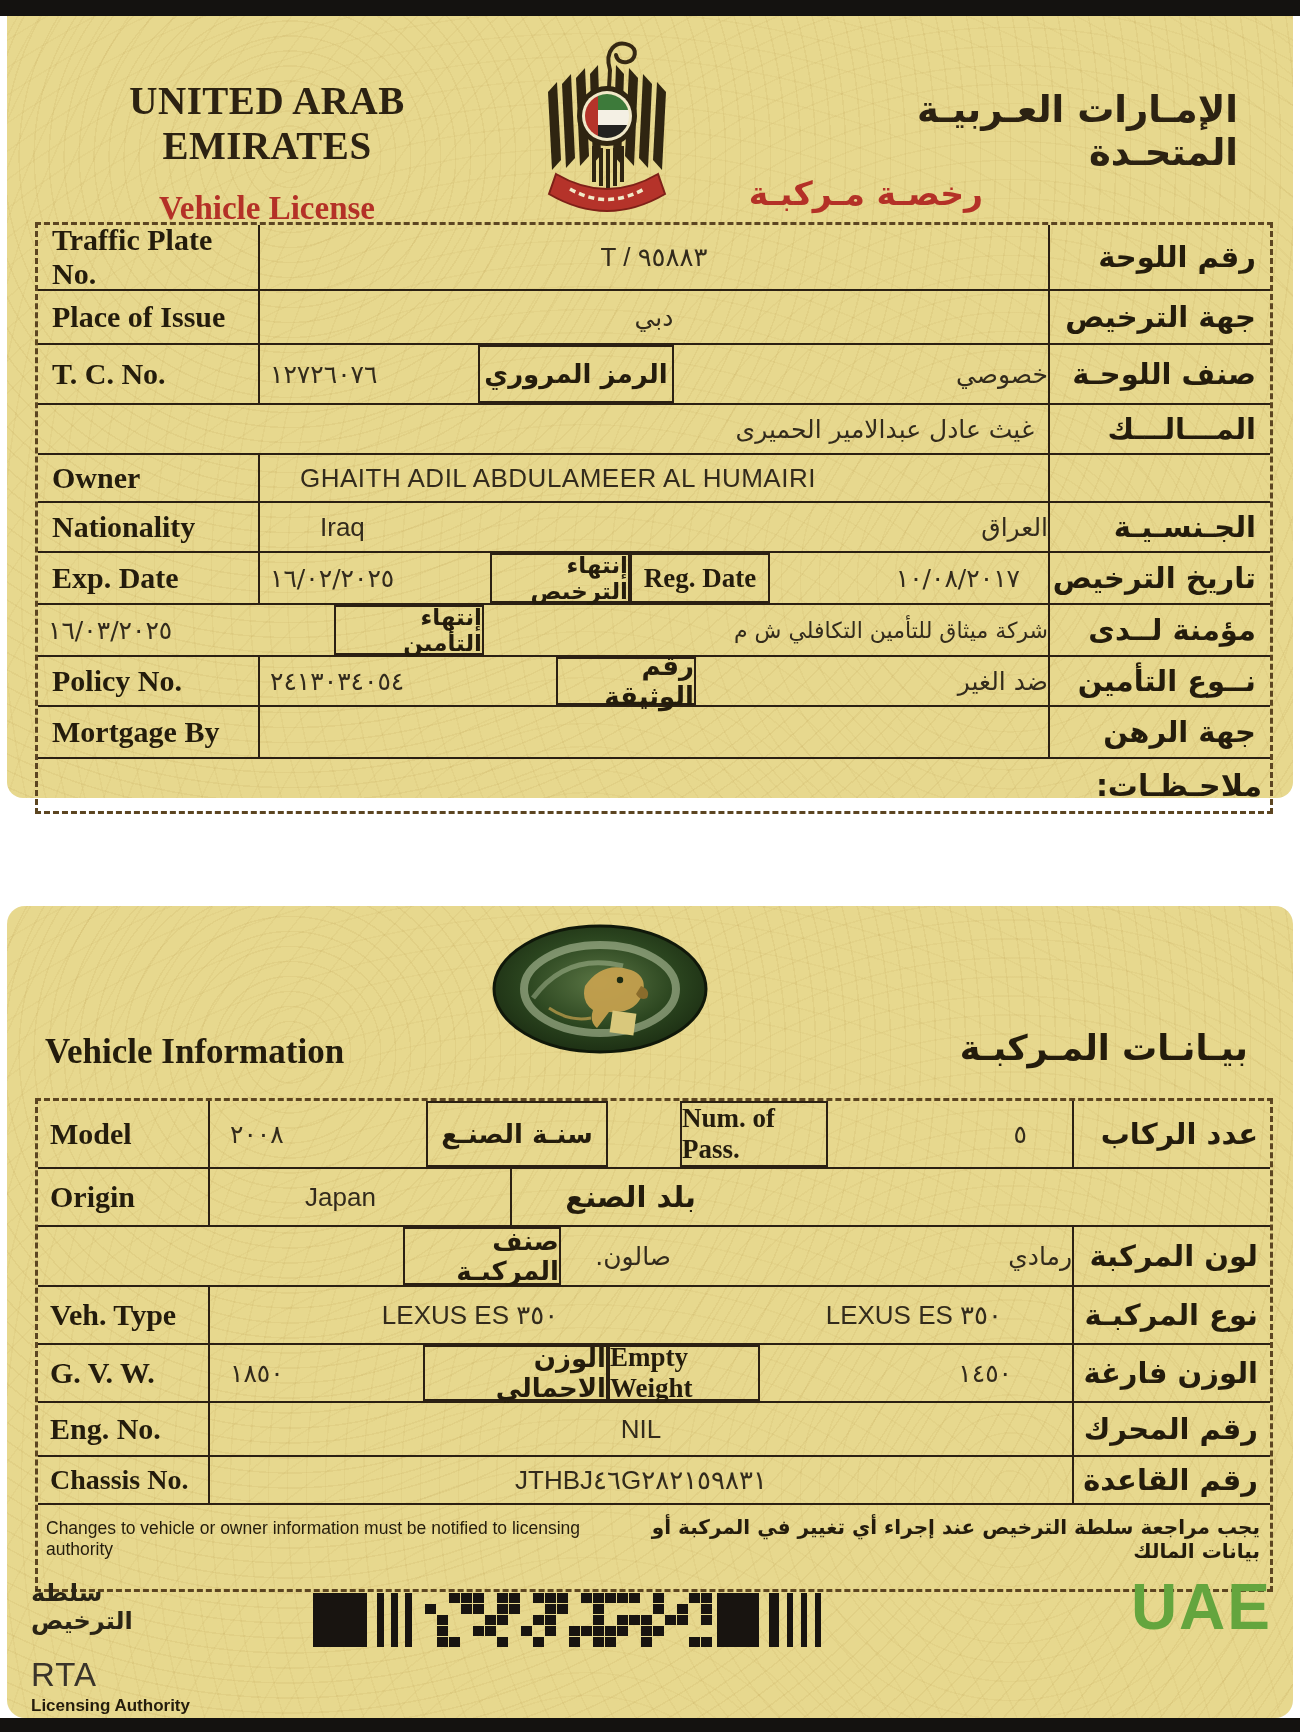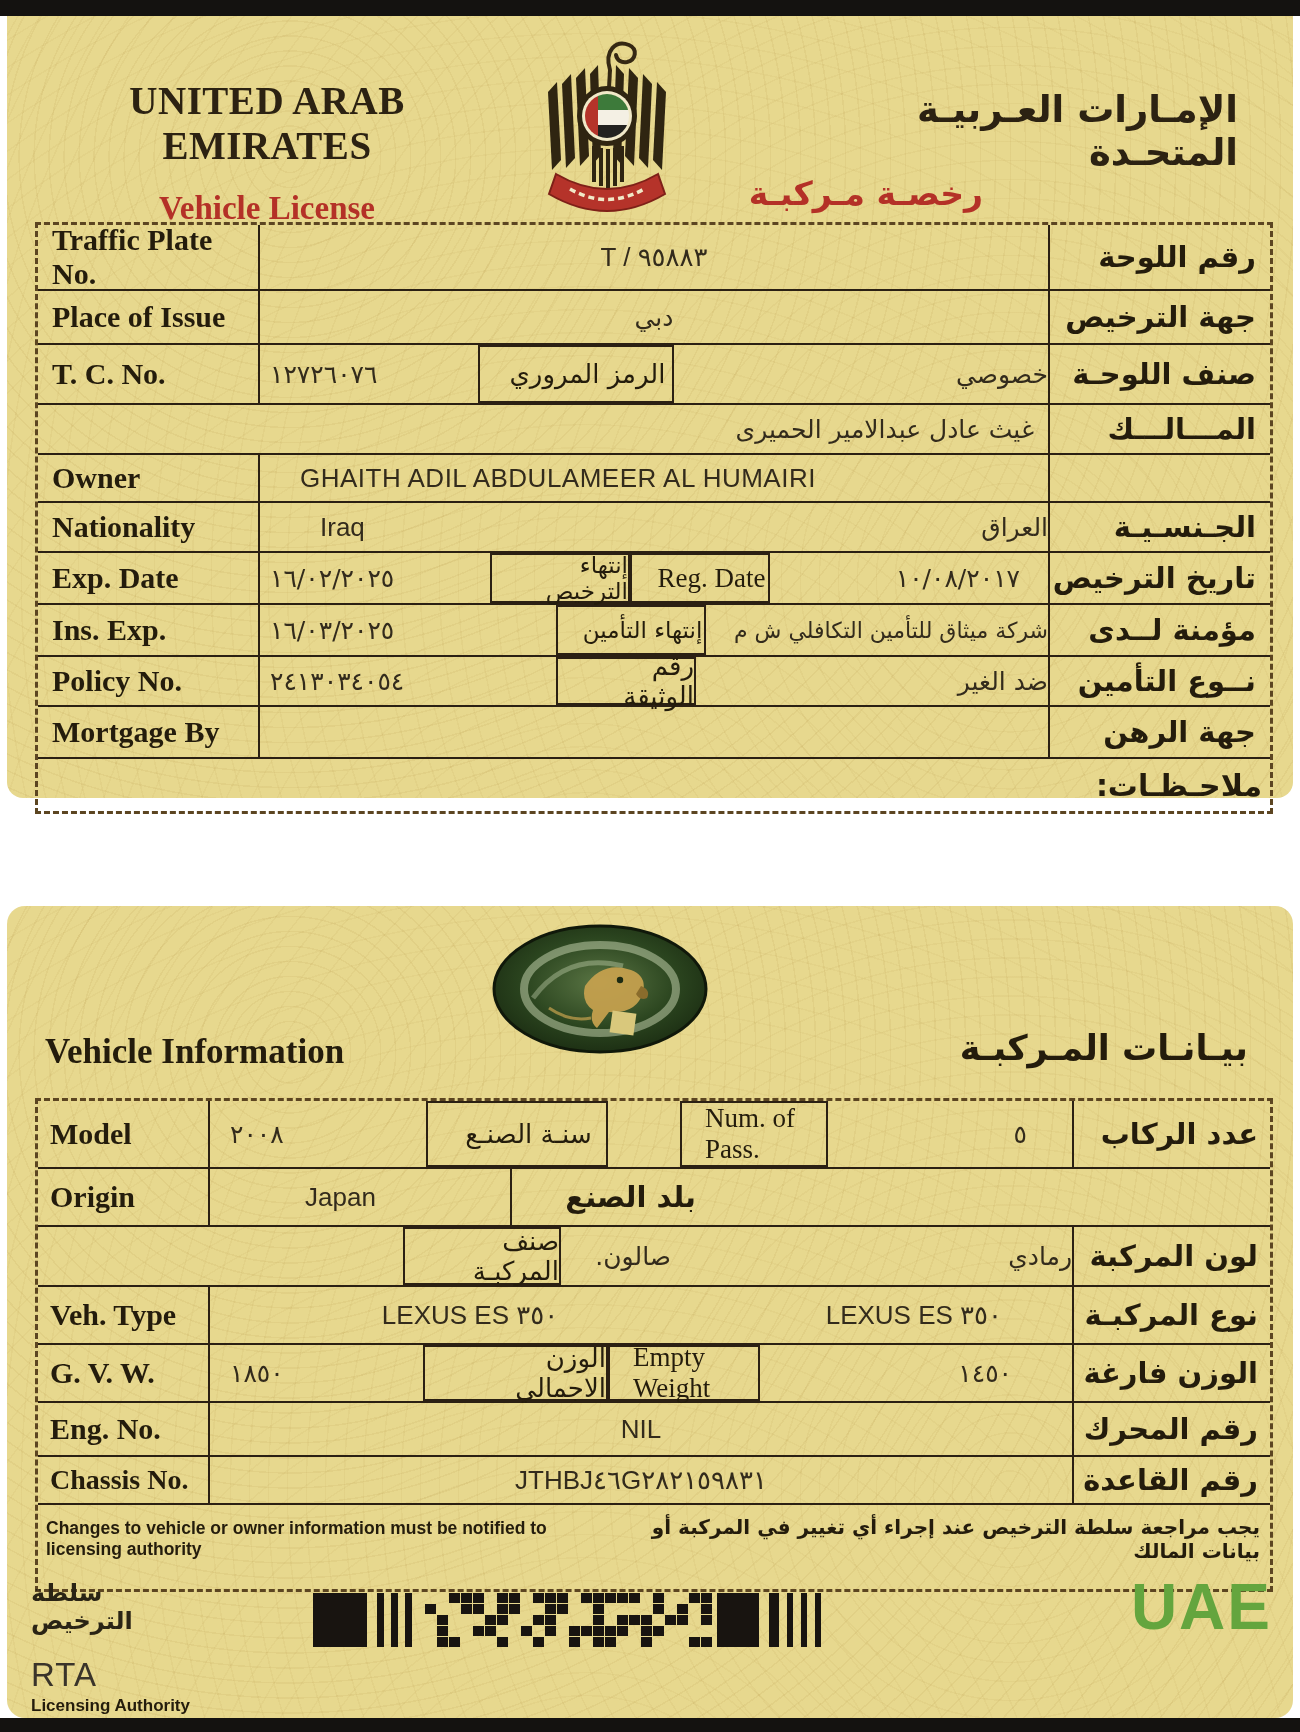--- a/index.html
+++ b/index.html
@@ -42,33 +42,33 @@
   .le{width:222px;min-width:222px;border-right:2px solid #2b2013;
       font-family:"Liberation Serif",serif;font-weight:bold;font-size:30px;color:#241c0c;padding-left:14px;}
   .le2{width:172px;min-width:172px;border-right:2px solid #2b2013;
       font-family:"Liberation Serif",serif;font-weight:bold;font-size:30px;color:#241c0c;padding-left:12px;}
   .la{width:222px;min-width:222px;border-left:2px solid #2b2013;direction:rtl;justify-content:flex-start;
       font-family:"DejaVu Sans",sans-serif;font-weight:bold;font-size:29px;color:#241c0c;padding-right:14px;}
   .la2{width:198px;min-width:198px;border-left:2px solid #2b2013;direction:rtl;justify-content:flex-start;
       font-family:"DejaVu Sans",sans-serif;font-weight:bold;font-size:29px;color:#241c0c;padding-right:12px;}
   .val{font-family:"DejaVu Sans",sans-serif;font-size:25px;color:#332b1c;}
   .val.en{font-family:"Liberation Sans",sans-serif;font-size:26px;}
-  .box{border:2px solid #2b2013;justify-content:center;font-weight:normal;color:#241c0c;padding-left:23px;}
+  .box{border:2px solid #2b2013;justify-content:center;font-weight:bold;color:#241c0c;}
   .box.ar{direction:rtl;font-family:"DejaVu Sans",sans-serif;font-size:26px;}
   .box.en{font-family:"Liberation Serif",serif;font-size:27px;}
   .flex{flex:1;}
   .ctr{justify-content:center;}
   .rt{justify-content:flex-end;}
   .rtl{direction:rtl;}
 
   
   .vi-en{position:absolute;left:38px;top:126px;font-family:"Liberation Serif",serif;font-weight:bold;font-size:35px;color:#241c0c;}
   .vi-ar{position:absolute;right:45px;top:122px;direction:rtl;font-family:"DejaVu Sans",sans-serif;font-weight:bold;font-size:35px;color:#241c0c;}
   .notes-row{display:flex;justify-content:space-between;align-items:center;padding:10px 10px 26px 8px;}
-  .note-en{font-weight:bold;font-size:17.5px;color:#241c0c;}
+  .note-en{font-weight:normal;font-size:17.5px;color:#241c0c;}
   .note-ar{direction:rtl;font-family:"DejaVu Sans",sans-serif;font-weight:bold;font-size:20px;color:#241c0c;}
   .authority{position:absolute;left:24px;top:673px;width:180px;text-align:left;}
   .authority .a1{direction:rtl;font-family:"DejaVu Sans",sans-serif;font-weight:bold;font-size:24px;color:#2a2415;}
   .authority .a2{font-size:33px;color:#3a342a;margin-top:21px;letter-spacing:1px;}
   .authority .a3{font-weight:bold;font-size:17px;color:#241c0c;margin-top:2px;}
   .barcode{position:absolute;left:306px;top:682px;width:554px;height:64px;}
   .uae{position:absolute;right:21px;top:664px;font-weight:bold;font-size:64px;letter-spacing:2px;color:#64a53e;font-family:"Liberation Sans",sans-serif;}
 </style>
 </head>
 <body>
@@ -176,21 +176,20 @@
     <div class="r" style="height:50px">
       <div class="c le">Exp. Date</div>
       <div class="c val" dir="ltr" style="width:230px;padding-left:10px">١٦/٠٢/٢٠٢٥</div>
       <div class="c box ar" style="width:140px;font-size:23px">إنتهاء الترخيص</div>
       <div class="c box en" style="width:140px">Reg. Date</div>
       <div class="c flex rt val" dir="ltr" style="padding-right:28px">١٠/٠٨/٢٠١٧</div>
       <div class="c la">تاريخ الترخيص</div>
     </div>
 
     <div class="r" style="height:50px">
-      <div class="c le">Ins. Exp.</div>
       <div class="c val" dir="ltr" style="width:296px;padding-left:10px">١٦/٠٣/٢٠٢٥</div>
       <div class="c box ar" style="width:150px;font-size:23px">إنتهاء التأمين</div>
       <div class="c flex rt val rtl" style="padding-left:26px;justify-content:flex-start;font-size:22px">شركة ميثاق للتأمين التكافلي ش م</div>
       <div class="c la">مؤمنة لــدى</div>
     </div>
 
     <div class="r" style="height:48px">
       <div class="c le">Policy No.</div>
       <div class="c val" dir="ltr" style="width:296px;padding-left:10px">٢٤١٣٠٣٤٠٥٤</div>
       <div class="c box ar" style="width:140px">رقم الوثيقة</div>

